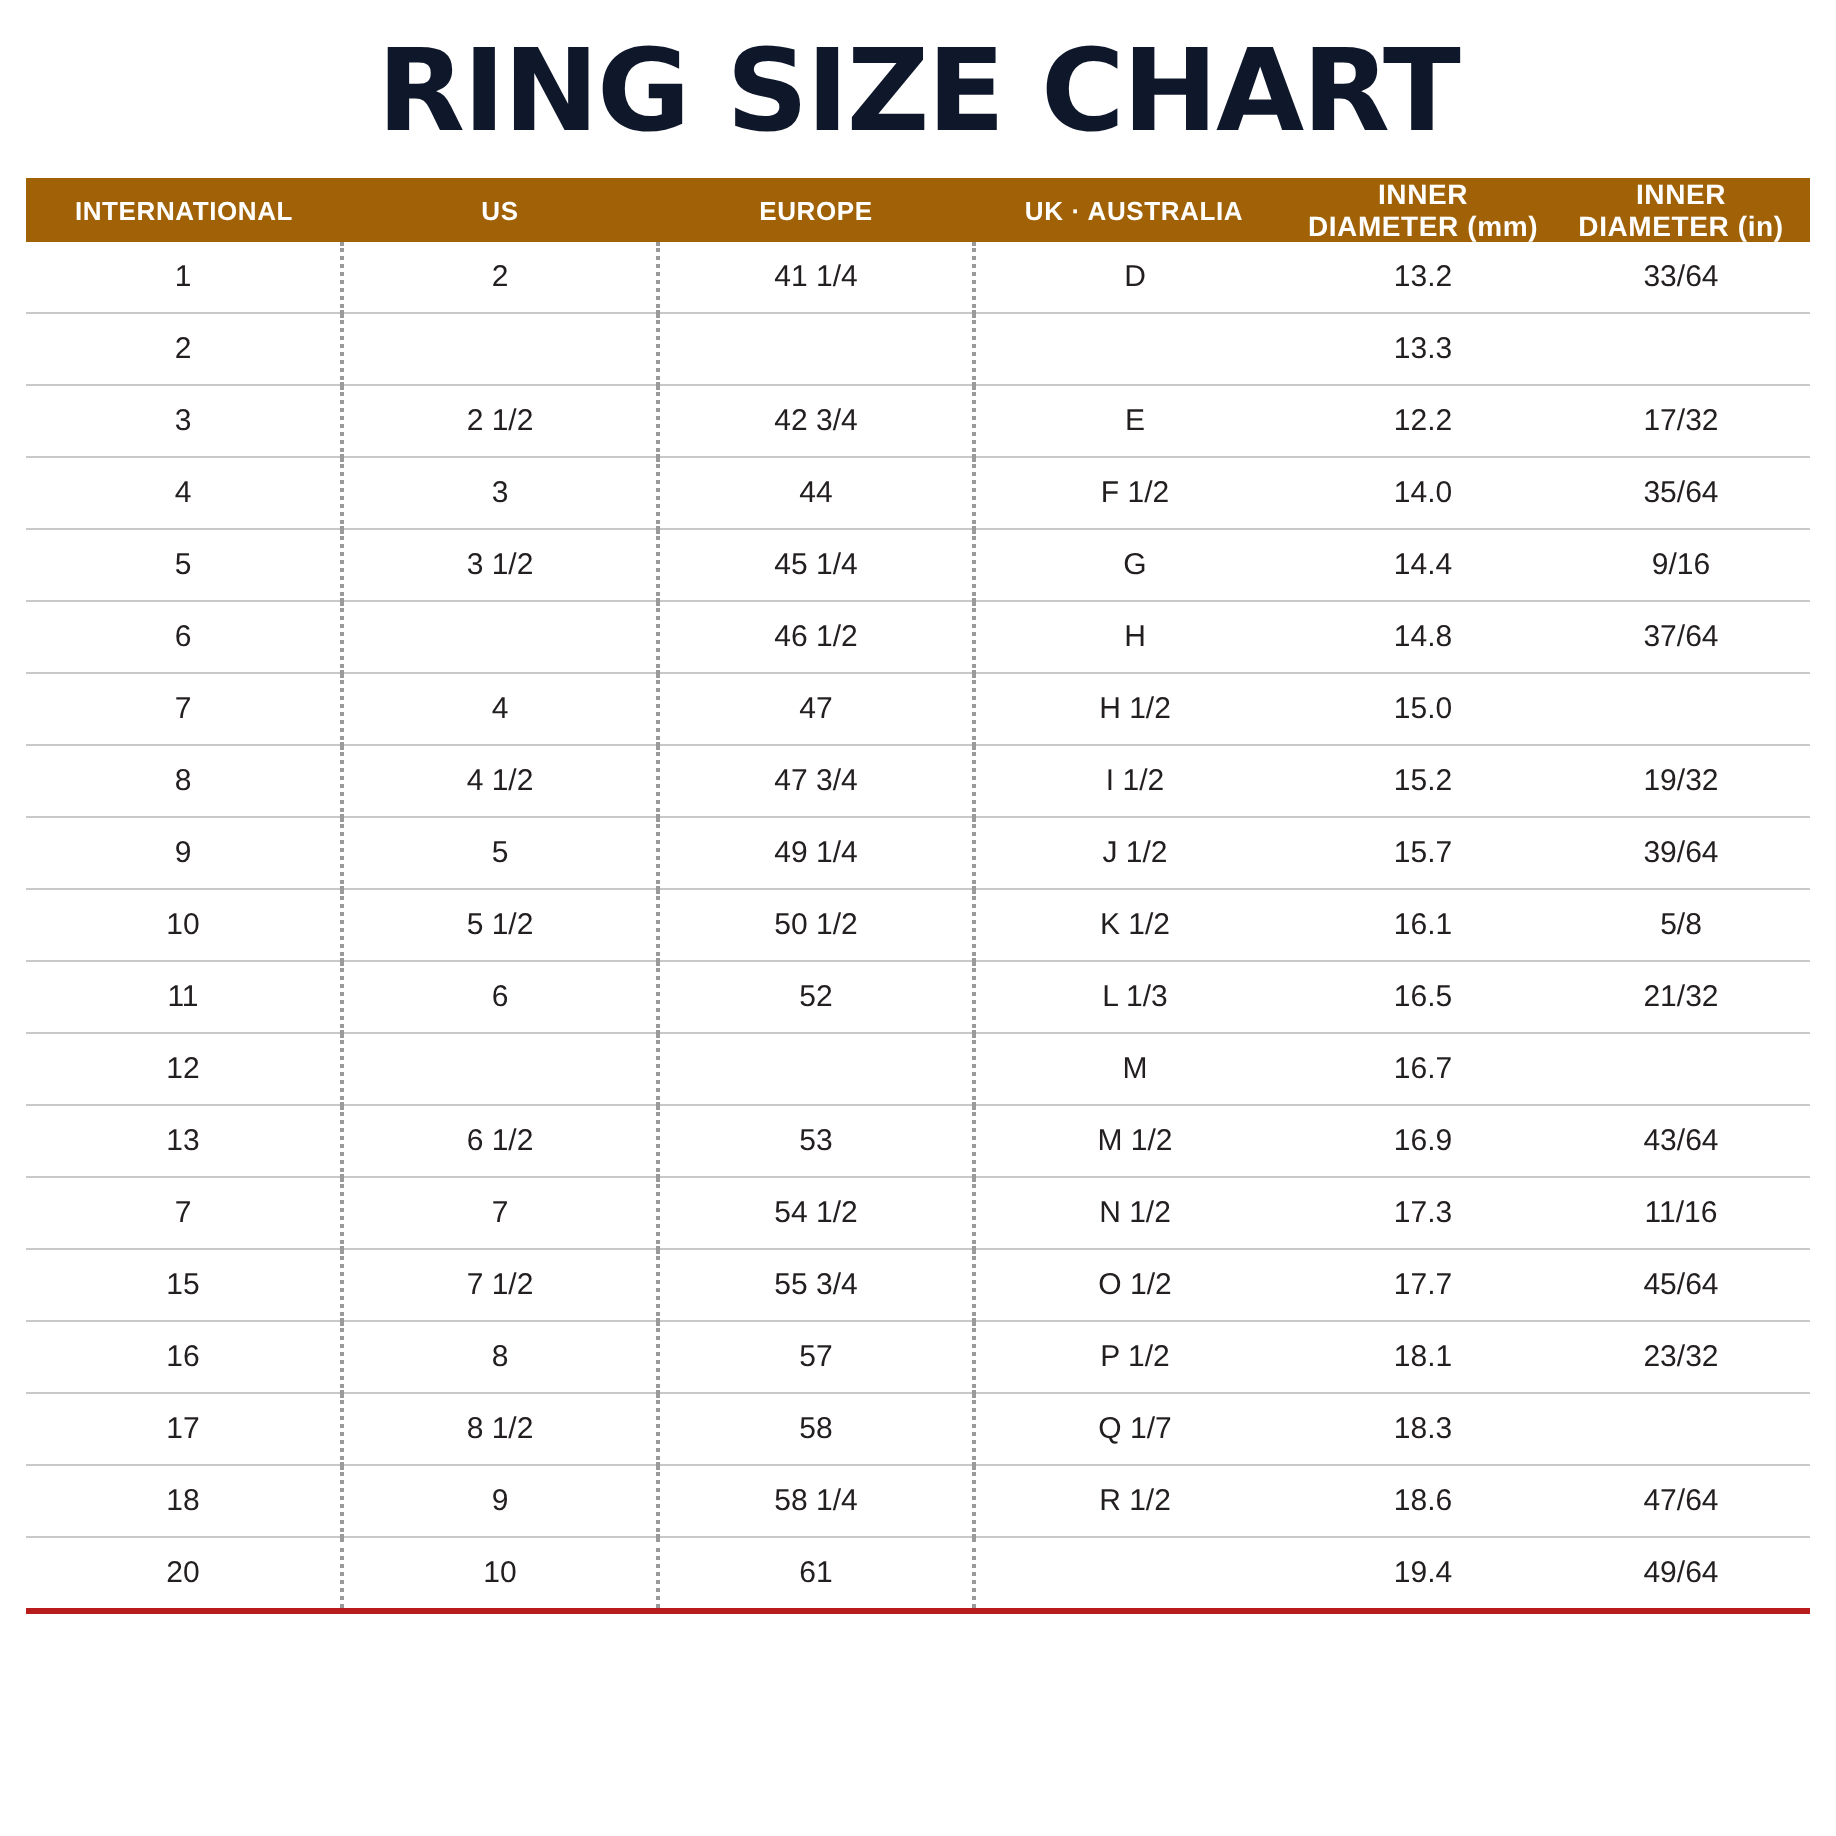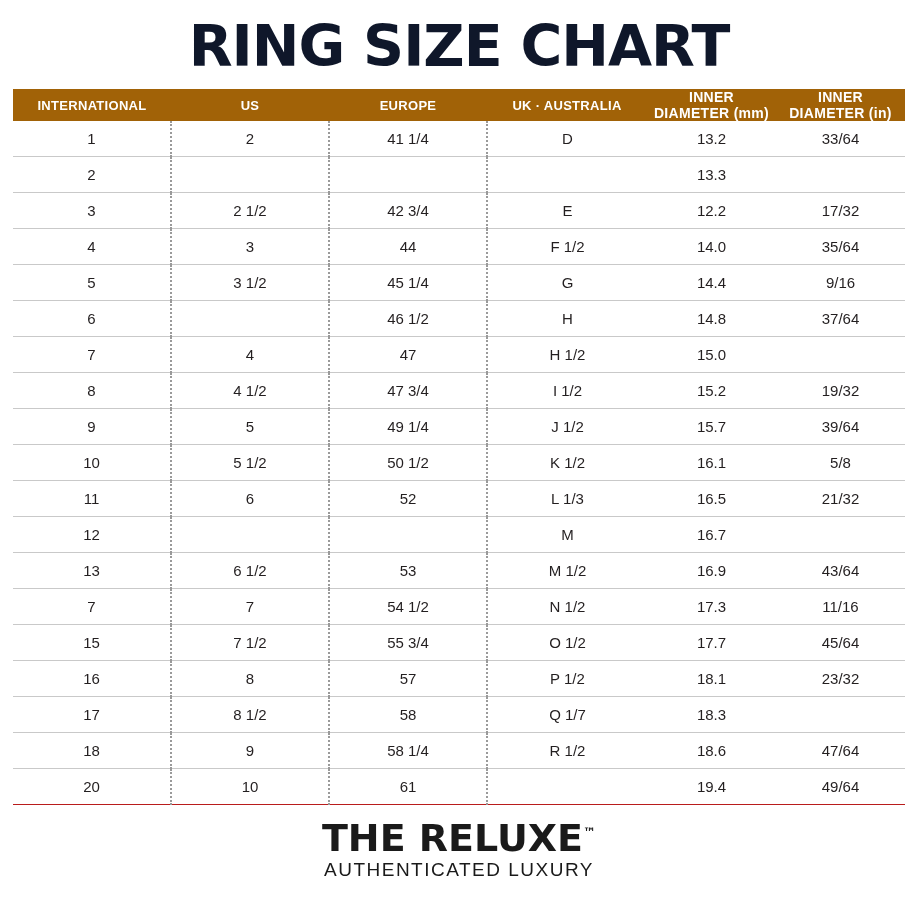--- a/index.html
+++ b/index.html
@@ -60,21 +60,21 @@
     vertical-align: middle;
     border-bottom: 1px solid #c9c9c9;
     color: #231f20;
     padding: 0;
     background: #ffffff;
   }
   table.size-table tbody td.dotted {
     border-right: 2px dotted #9a9a9a;
   }
   table.size-table tbody tr:last-child td {
-    border-bottom: 1px solid #b91c1c;
+    border-bottom: 3px solid #b91c1c;
     text-align: center;
   }
   .col-intl { width: 158px; }
   .col-us { width: 158px; }
   .col-eu { width: 158px; }
   .col-uk { width: 160px; }
   .col-mm { width: 129px; }
   .col-in { width: 129px; }
 
   .footer {
@@ -286,21 +286,14 @@
           <td class="dotted">20</td>
           <td class="dotted">10</td>
           <td class="dotted">61</td>
           <td></td>
           <td>19.4</td>
           <td>49/64</td>
         </tr>
       </tbody>
   </table>
 
-  <div class="footer">
-    <div class="brand">
-      <span>THE RELUXE</span><span class="tm">™</span>
-    </div>
-    <div class="tagline">AUTHENTICATED LUXURY</div>
-    
-  </div>
 
 </div>
 
 </body></html>

